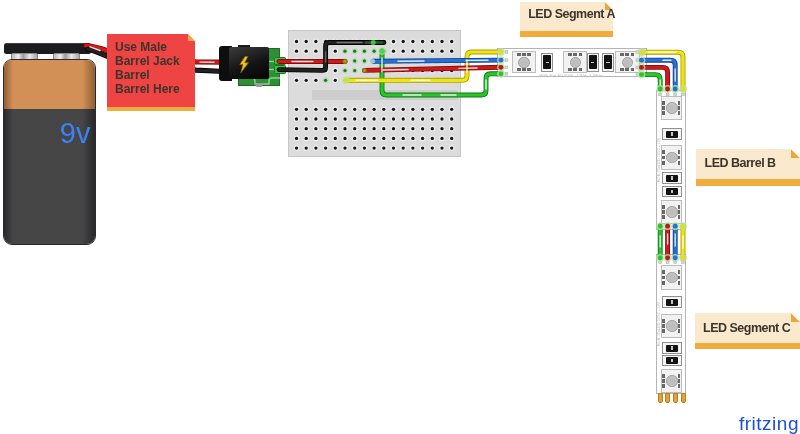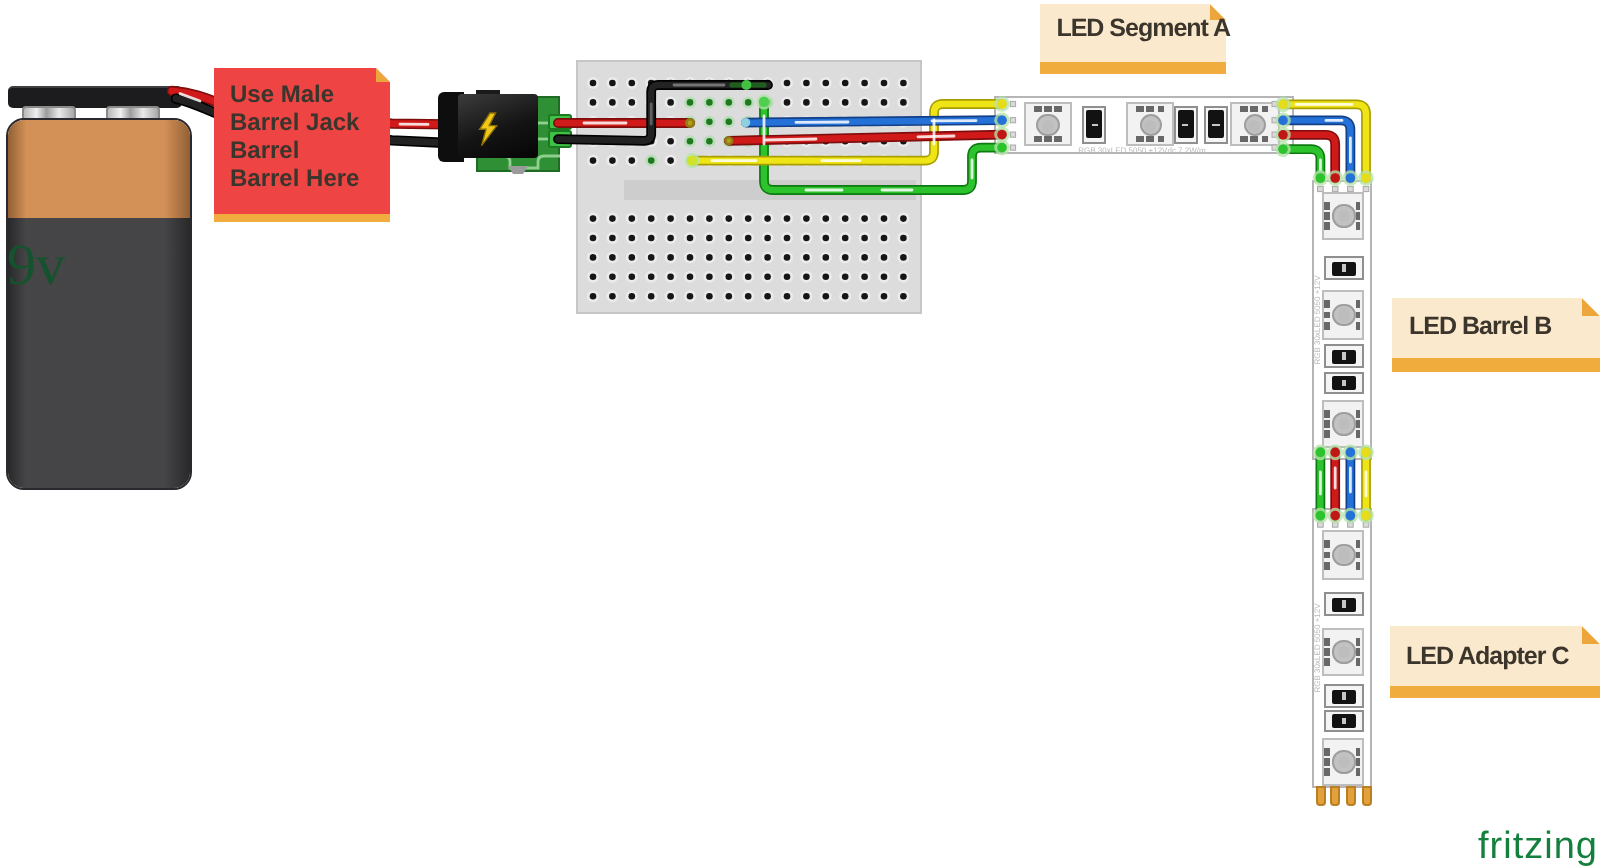--- a/index.html
+++ b/index.html
@@ -8,21 +8,21 @@
 <div style="position:absolute;left:288px;top:30px;width:173px;height:127px;background:#dcdcdc;border:1px solid #c6c6c6;box-sizing:border-box"></div>
 <div style="position:absolute;left:312px;top:90px;width:146px;height:10px;background:#cdcdcd"></div>
 
 <div style="position:absolute;left:4px;top:43px;width:87px;height:10.5px;background:#1c1c1e;border-radius:2.5px;border-top:1px solid #3f3f42;box-sizing:border-box"></div>
 <div style="position:absolute;left:10.5px;top:52.5px;width:27px;height:9.5px;background:linear-gradient(90deg,#b9b9b9,#efefef 25%,#9c9c9c 45%,#e9e9e9 70%,#a8a8a8);border:1px solid #8a8a8a;border-radius:2px;box-sizing:border-box"></div>
 <div style="position:absolute;left:53px;top:52.5px;width:27px;height:9.5px;background:linear-gradient(90deg,#b9b9b9,#efefef 25%,#9c9c9c 45%,#e9e9e9 70%,#a8a8a8);border:1px solid #8a8a8a;border-radius:2px;box-sizing:border-box"></div>
 <div style="position:absolute;left:2.5px;top:59px;width:93px;height:185.5px;border-radius:9px;overflow:hidden;border:1px solid #2a2a2e;box-sizing:border-box">
   <div style="position:absolute;left:0;top:0;width:100%;height:49px;background:#d0894c"></div>
   <div style="position:absolute;left:0;top:49px;width:100%;height:137px;background:#3a3a3c"></div>
   <div style="position:absolute;left:0;top:0;width:100%;height:100%;background:linear-gradient(90deg,rgba(0,0,0,0.30),rgba(255,255,255,0.06) 10%,rgba(255,255,255,0.06) 86%,rgba(0,0,0,0.30))"></div>
-  <div style="position:absolute;left:0;top:58.7px;width:87px;text-align:left;font-family:Liberation Serif, serif;font-size:29px;line-height:29px;color:#14532d">9v</div>
+  <div style="position:absolute;left:0;top:58.7px;width:87px;text-align:right;font-family:Liberation Sans, sans-serif;font-size:29px;line-height:29px;color:#3b82f6">9v</div>
 </div>
 
 <div style="position:absolute;left:497.2px;top:47.7px;width:149.5px;height:29.6px;background:#ffffff;border:1px solid #b5b5b5;box-sizing:border-box"></div>
 <div style="position:absolute;left:511.7px;top:51.2px;width:24.6px;height:21.6px;background:#f2f2f2;border:1px solid #bdbdbd;box-sizing:border-box"></div>
 <div style="position:absolute;left:516.8px;top:53.0px;width:3.9px;height:2.7px;background:#686868"></div>
 <div style="position:absolute;left:516.8px;top:68.3px;width:3.9px;height:2.7px;background:#686868"></div>
 <div style="position:absolute;left:522.0px;top:53.0px;width:3.9px;height:2.7px;background:#686868"></div>
 <div style="position:absolute;left:522.0px;top:68.3px;width:3.9px;height:2.7px;background:#686868"></div>
 <div style="position:absolute;left:527.2px;top:53.0px;width:3.9px;height:2.7px;background:#686868"></div>
 <div style="position:absolute;left:527.2px;top:68.3px;width:3.9px;height:2.7px;background:#686868"></div>
@@ -661,16 +661,16 @@
       <div>LED Barrel B</div>
     </div>
 </div>
 <div style="position:absolute;left:695px;top:313px;width:105px;height:36px;background:#fbe9cd;">
 <div style="position:absolute;left:0;bottom:0;width:100%;height:6.2px;background:#f1ac3e"></div>
 <svg width="9" height="9" style="position:absolute;top:0;right:0">
       <polygon points="0,0 9,9 0,9" fill="#eda63b"></polygon>
       <polygon points="0,0 9,0 9,9" fill="#ffffff"></polygon>
     </svg>
 <div style="position:absolute;left:8px;top:7.5px;font-family:'Liberation Sans',sans-serif;font-size:12.5px;line-height:14px;font-weight:700;color:#3b352c;letter-spacing:-0.5px;white-space:nowrap">
-      <div>LED Adapter C</div>
+      <div>LED Segment C</div>
     </div>
 </div>
 
-<div style="position:absolute;left:739px;top:413px;font-family:'Liberation Sans',sans-serif;font-size:19px;line-height:22px;color:#15803d;letter-spacing:0.5px">fritzing</div>
+<div style="position:absolute;left:739px;top:413px;font-family:'Liberation Sans',sans-serif;font-size:19px;line-height:22px;color:#1d4ed8;letter-spacing:0.5px">fritzing</div>
 </body></html>

